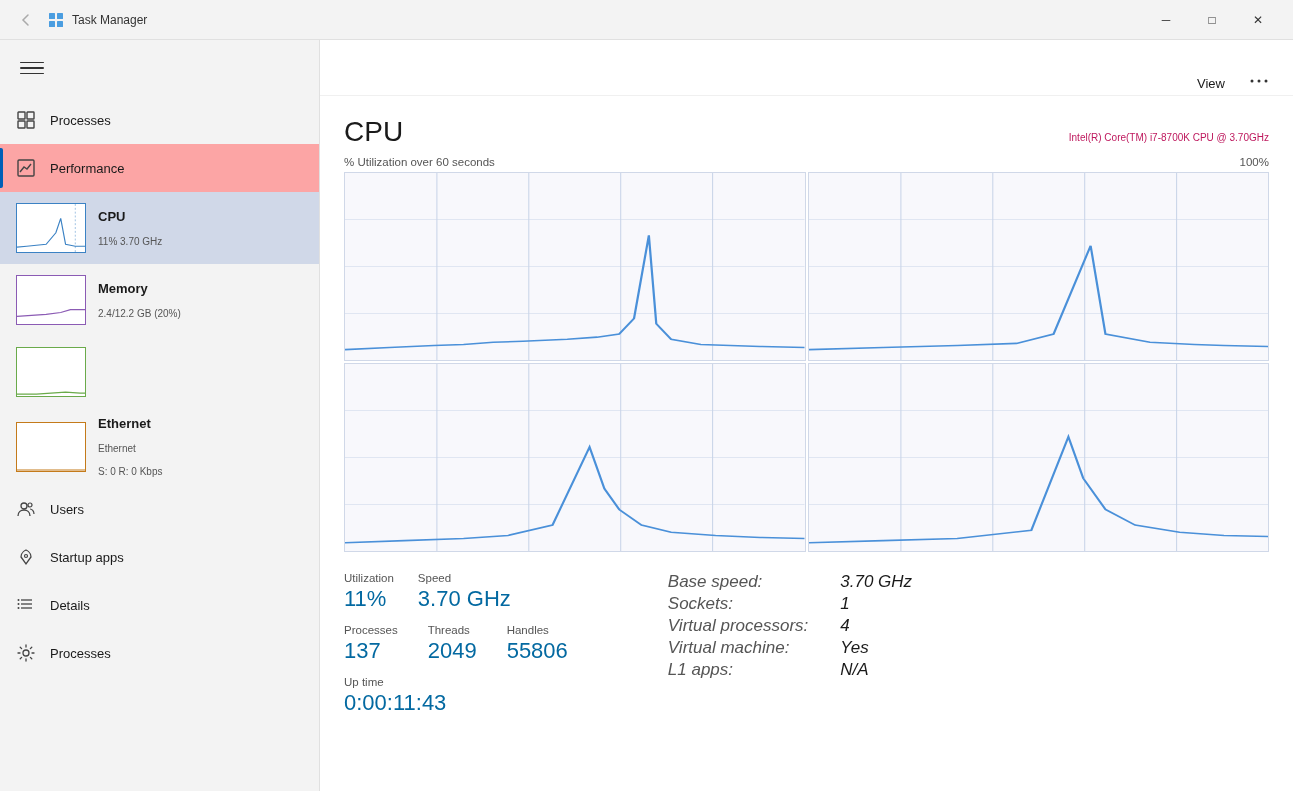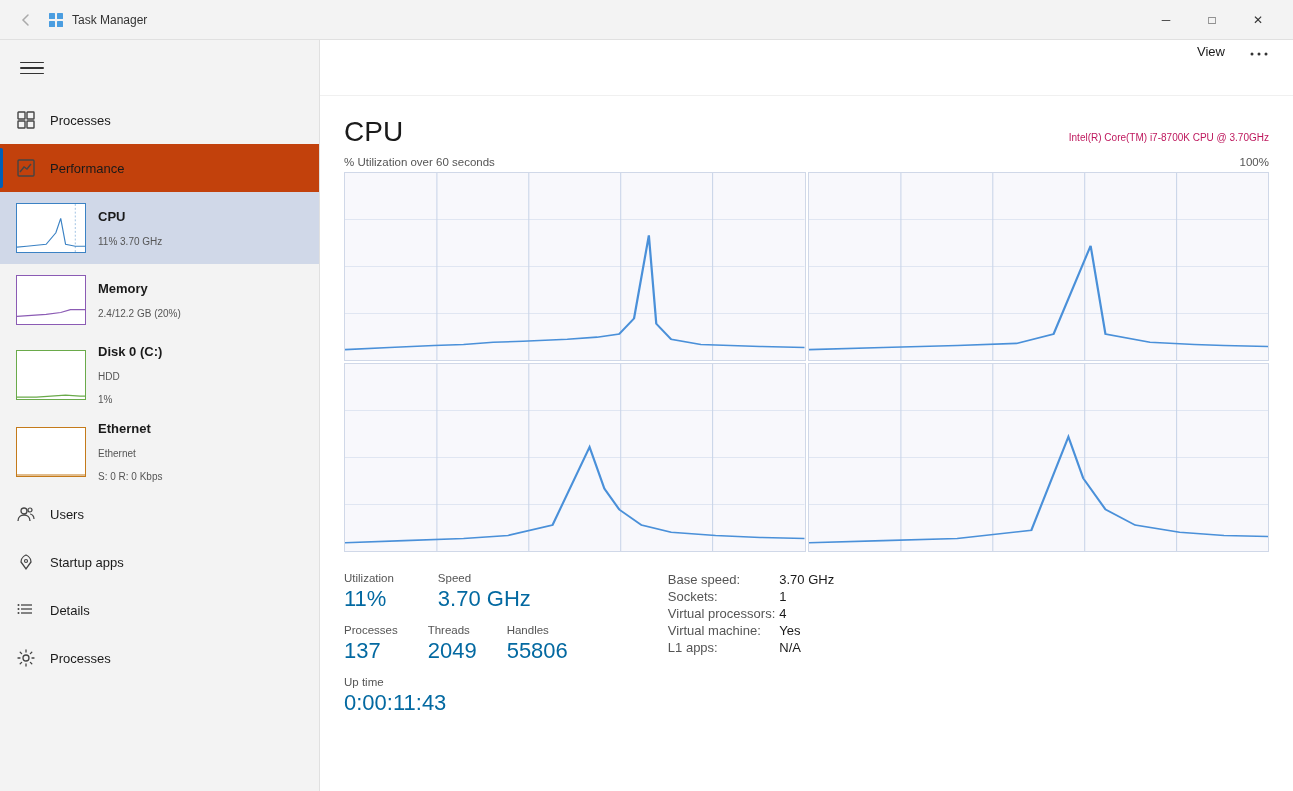--- a/index.html
+++ b/index.html
@@ -105,21 +105,21 @@
     .nav-item {
       display: flex;
       align-items: center;
       padding: 12px 16px;
       cursor: pointer;
       gap: 14px;
       position: relative;
       min-height: 48px;
     }
     .nav-item.active {
-      background: #c2410c;
+      background: #fca5a5;
     }
     .nav-item.active::before {
       content: '';
       position: absolute;
       left: 0;
       top: 4px;
       bottom: 4px;
       width: 3px;
       background: #005fb7;
       border-radius: 0 2px 2px 0;
@@ -178,21 +178,21 @@
       flex: 1;
       background: #fff;
       display: flex;
       flex-direction: column;
       overflow: hidden;
     }
 
     .main-header {
       height: 56px;
       display: flex;
-      align-items: flex-start;
+      align-items: flex-end;
       justify-content: flex-end;
       padding: 0 20px;
       border-bottom: 1px solid #f0f0f0;
       gap: 12px;
     }
     .view-btn {
       font-size: 13px;
       color: #1a1a1a;
       cursor: pointer;
       padding: 4px 8px;
@@ -258,22 +258,23 @@
       width: 100%;
       height: 100%;
     }
     .stat-item { }
     .stat-label { font-size: 11.5px; color: #555; margin-bottom: 2px; }
     .stat-value { font-size: 22px; font-weight: 400; color: #0369a1; }
 
     .details-grid {
       display: grid;
       grid-template-columns: max-content 1fr;
-      gap: 2px 4px;
-      font-size: 13px;
+      gap: 2px 32px;
+      font-size: 17px;
+      font-style: italic;
     }
     .detail-label { color: #555; }
     .detail-value { color: #1a1a1a; }
   </style>
 </head>
 <body>
 
 <div class="title-bar">
   <div class="back-btn">
     <svg width="16" height="16" viewBox="0 0 16 16" fill="none">
@@ -352,25 +353,20 @@
         <div class="resource-sub">2.4/12.2 GB (20%)</div>
       </div>
     </div>
 
     <div class="resource-card">
       <div class="resource-mini-graph disk">
         <svg class="mini-graph-svg" viewBox="0 0 70 50" preserveAspectRatio="none">
           <polyline points="0,48 20,48 35,47 50,46 65,47 70,47" stroke="#6aaa4a" stroke-width="1.2" fill="none"></polyline>
         </svg>
       </div>
-      <div class="resource-info">
-        <div class="resource-name">Disk 0 (C:)</div>
-        <div class="resource-sub">HDD</div>
-        <div class="resource-sub">1%</div>
-      </div>
     </div>
 
     <div class="resource-card">
       <div class="resource-mini-graph ethernet">
         <svg class="mini-graph-svg" viewBox="0 0 70 50" preserveAspectRatio="none">
           <polyline points="0,49 30,49 35,49 50,49 70,49" stroke="#c47a1a" stroke-width="1.2" fill="none"></polyline>
         </svg>
       </div>
       <div class="resource-info">
         <div class="resource-name">Ethernet</div>
@@ -503,21 +499,21 @@
             <line x1="248" y1="0" x2="248" y2="180" stroke="#c8d4e8" stroke-width="0.7"></line>
             <polyline points="0,172 50,170 100,168 150,160 175,70 185,110 200,140 220,155 250,162 280,165 310,166" stroke="#4a90d9" stroke-width="1.5" fill="none"></polyline>
           </svg>
         </div>
 
       </div>
 
       <div style="display:flex; gap: 40px; align-items:flex-start;">
 
         <div style="display:flex; flex-direction:column; gap:12px;">
-          <div style="display:flex; gap:44px;">
+          <div style="display:flex; gap:24px;">
             <div class="stat-item">
               <div class="stat-label">Utilization</div>
               <div class="stat-value">11%</div>
             </div>
             <div class="stat-item">
               <div class="stat-label">Speed</div>
               <div class="stat-value">3.70 GHz</div>
             </div>
           </div>
           <div style="display:flex; gap:30px;">

